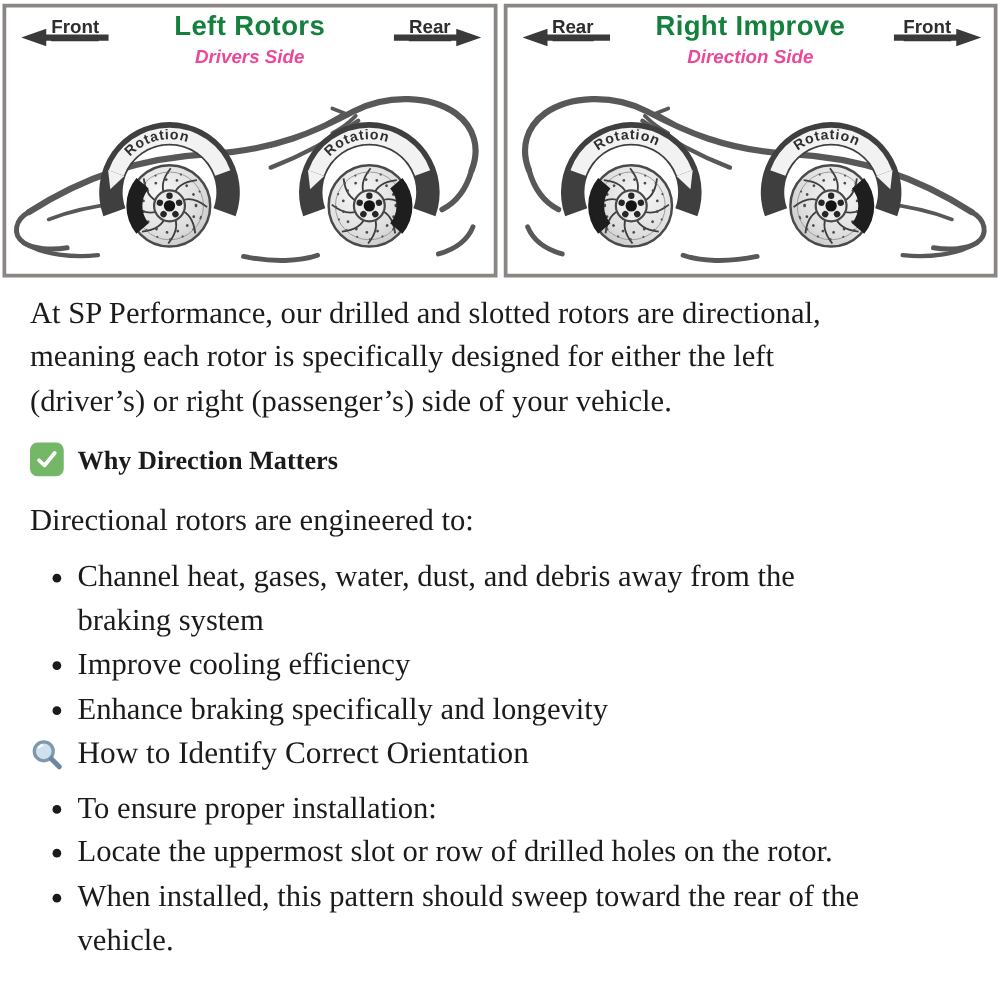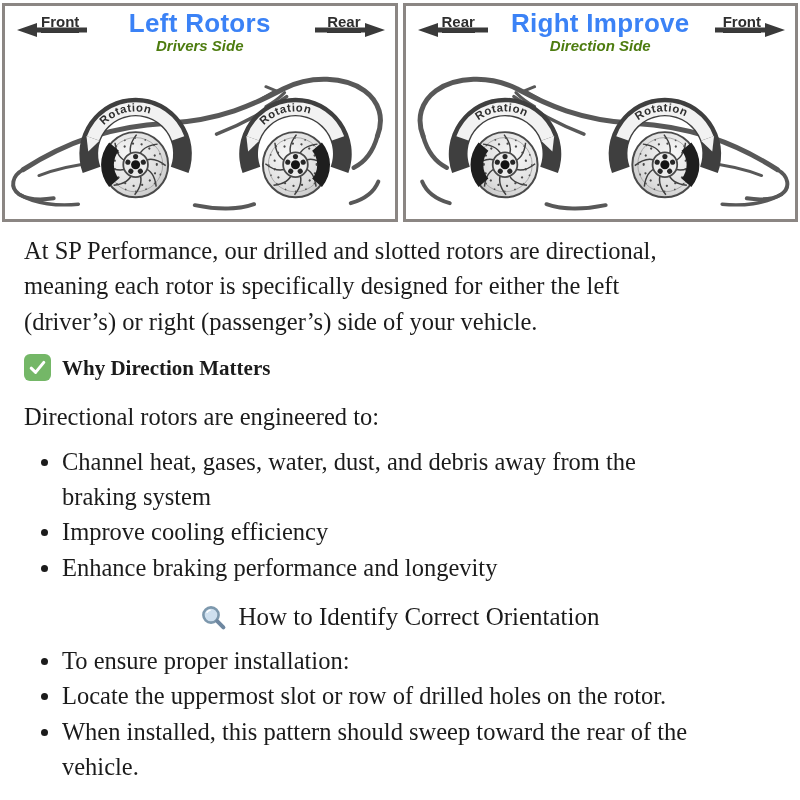--- a/index.html
+++ b/index.html
@@ -2,36 +2,36 @@
 <html><head>
 <meta charset="utf-8">
 <style>
   html,body{margin:0;padding:0;width:800px;height:800px;overflow:hidden;background:#fff;}
   .page{width:800px;height:688px;position:relative;font-family:"Liberation Serif",serif;color:#1b1b1b;}
 
   
   .diagram{display:flex;gap:5px;padding:3px 2px 0 2px;height:222px;box-sizing:border-box;}
   .panel{flex:1;border:3px solid #8b8683;background:#fff;position:relative;box-sizing:border-box;}
   .panel-title{position:absolute;top:2px;left:0;right:0;text-align:center;
-    font-family:"Liberation Sans",sans-serif;font-weight:800;font-size:26px;letter-spacing:.3px;color:#3b82f6;}
+    font-family:"Liberation Sans",sans-serif;font-weight:800;font-size:22px;letter-spacing:.3px;color:#15803d;}
   .panel-sub{position:absolute;top:31px;left:0;right:0;text-align:center;
-    font-family:"Liberation Sans",sans-serif;font-weight:700;font-style:italic;font-size:15px;color:#4d7c0f;}
+    font-family:"Liberation Sans",sans-serif;font-weight:700;font-style:italic;font-size:15px;color:#ec4899;}
   .dir{position:absolute;top:7px;}
   .dir-text{display:inline-block;font-family:"Liberation Sans",sans-serif;font-weight:700;font-size:15px;
     color:#2e2e2e;border-bottom:2px solid #333;padding-bottom:1px;}
   .dir-arrow{position:absolute;top:10px;}
   .dir-left{left:36px;}  .dir-left  .dir-arrow{left:-24px;}
   .dir-right{right:34px;} .dir-right .dir-arrow{right:-24px;}
   .car{position:absolute;left:0;bottom:2px;width:100%;height:150px;display:block;}
 
   
   .intro{margin:11px 24px 0 24px;font-size:24.5px;line-height:35.3px;white-space:pre-line;}
   .h-row{display:flex;align-items:center;gap:11px;margin:14px 24px 0 24px;line-height:30px;}
   .h-row.h1 .h-text{font-weight:700;font-size:21px;}
-  .h-row.h2{margin-top:16px;line-height:32px;justify-content:center;}
+  .h-row.h2{margin-top:2px;line-height:32px;}
   .h-row.h2 .h-text{font-weight:400;font-size:25px;}
   .lead{margin:16px 24px 0 24px;font-size:24.5px;line-height:35px;}
   ul{margin:10px 24px 0 24px;padding-left:38px;}
   .h2-list{}
   li{font-size:24.5px;line-height:35.3px;white-space:pre-line;}
   li::marker{color:#1b1b1b;font-size:24px;}
 
   
   .check-icon{width:27px;height:27px;border-radius:6px;background:#74b767;flex:0 0 auto;
     display:inline-flex;align-items:center;justify-content:center;}
@@ -179,21 +179,21 @@
     </span>
     <span class="h-text">Why Direction Matters</span>
   </div>
 
   <div class="lead">Directional rotors are engineered to:</div>
 
   <ul>
     <li>Channel heat, gases, water, dust, and debris away from the
 braking system</li>
     <li>Improve cooling efficiency</li>
-    <li>Enhance braking performance and longevity</li>
+    <li>Enhance braking specifically and longevity</li>
   </ul>
 
   <div class="h-row h2">
     <span class="mag-icon">
       <svg width="27" height="27" viewBox="0 0 27 27">
         <circle cx="11" cy="11" r="7.6" fill="#cfe0ef" stroke="#7d98ad" stroke-width="2.6"></circle>
         <line x1="17.2" y1="17.2" x2="23.4" y2="23.4" stroke="#6e87a0" stroke-width="4" stroke-linecap="round"></line>
         <path d="M 7 8.2 A 5 5 0 0 1 10 6.2" fill="none" stroke="#ffffff" stroke-width="1.6" stroke-linecap="round"></path>
       </svg>
     </span>

